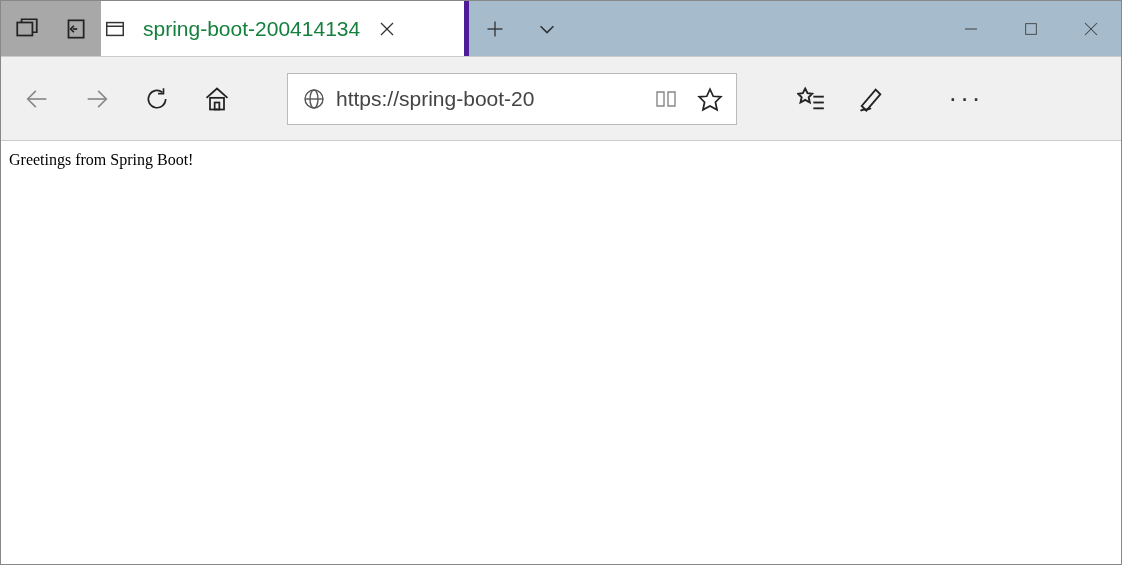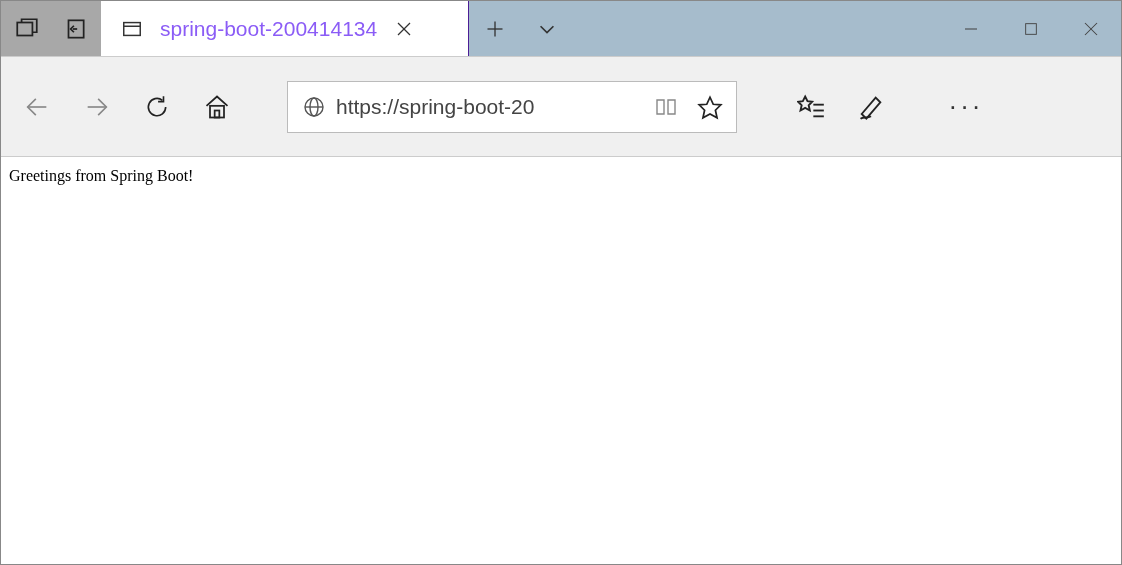--- a/index.html
+++ b/index.html
@@ -25,25 +25,25 @@
       display: flex;
       align-items: center;
       padding: 0 6px;
       gap: 8px;
     }
     .titlebar-left .icon-slot { width: 40px; display:flex; justify-content:center; }
     .tab {
       background: #fff;
       display: flex;
       align-items: center;
-      padding: 0 12px 0 17px;
+      padding: 0 12px 0 0;
       font-size: 21px;
-      color: #8b5cf6;
+      color: #15803d;
       gap: 14px;
-      border-right: 1px solid #4c1d95;
+      border-right: 5px solid #4c1d95;
       min-width: 368px;
     }
     .tab-icon { width:28px; display:flex; justify-content:center;}
     .tab-close { width:26px; display:flex; justify-content:center; cursor:pointer;}
     .titlebar-rest {
       flex: 1;
       display: flex;
       align-items: center;
     }
     .titlebar-rest .icon-slot {
@@ -51,21 +51,21 @@
     }
     .win-controls {
       margin-left: auto;
       display: flex;
       align-items: center;
     }
     .win-controls .icon-slot { width: 60px; display:flex; justify-content:center; align-items:center; height:100%; }
 
     
     .toolbar {
-      height: 100px;
+      height: 84px;
       background: #f0f0f0;
       border-bottom: 1px solid #ccc;
       display: flex;
       align-items: center;
       padding: 0 6px;
     }
     .tb-btn {
       width: 60px;
       height: 60px;
       display: flex;

